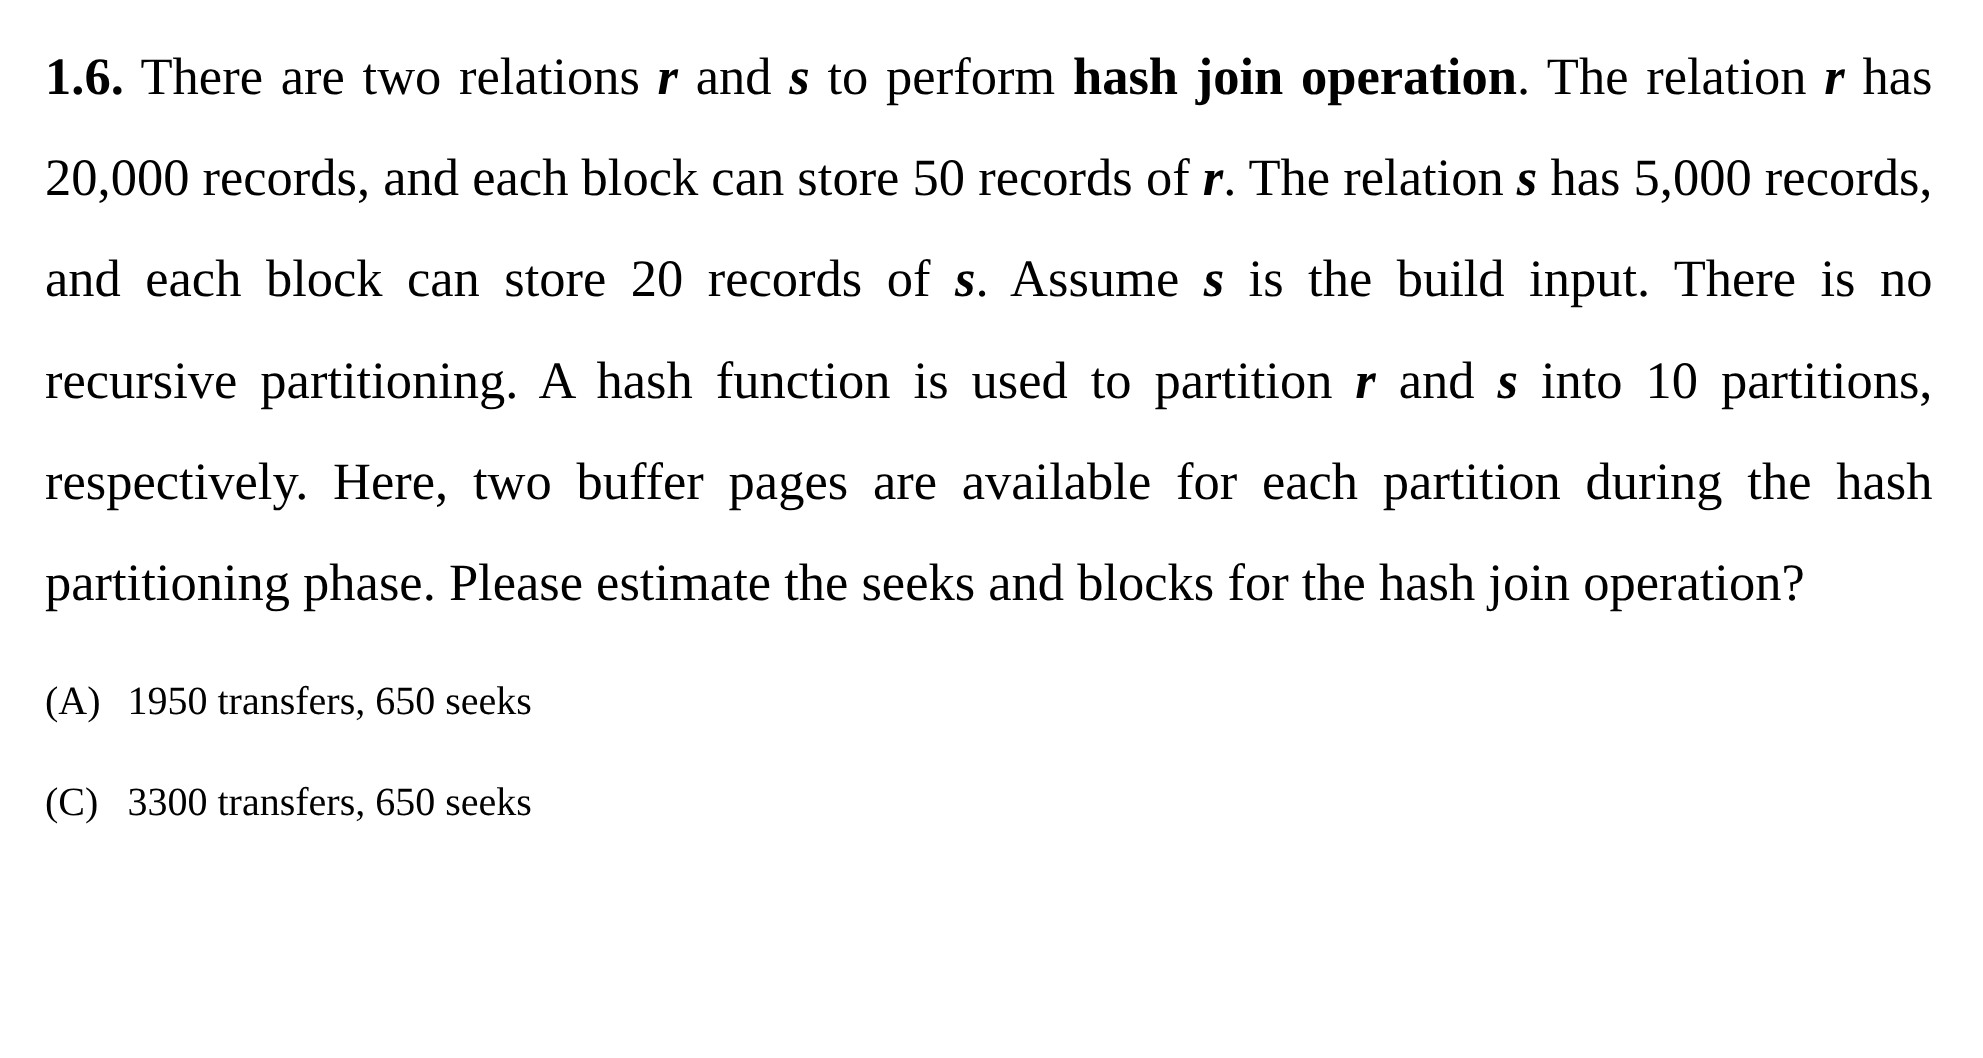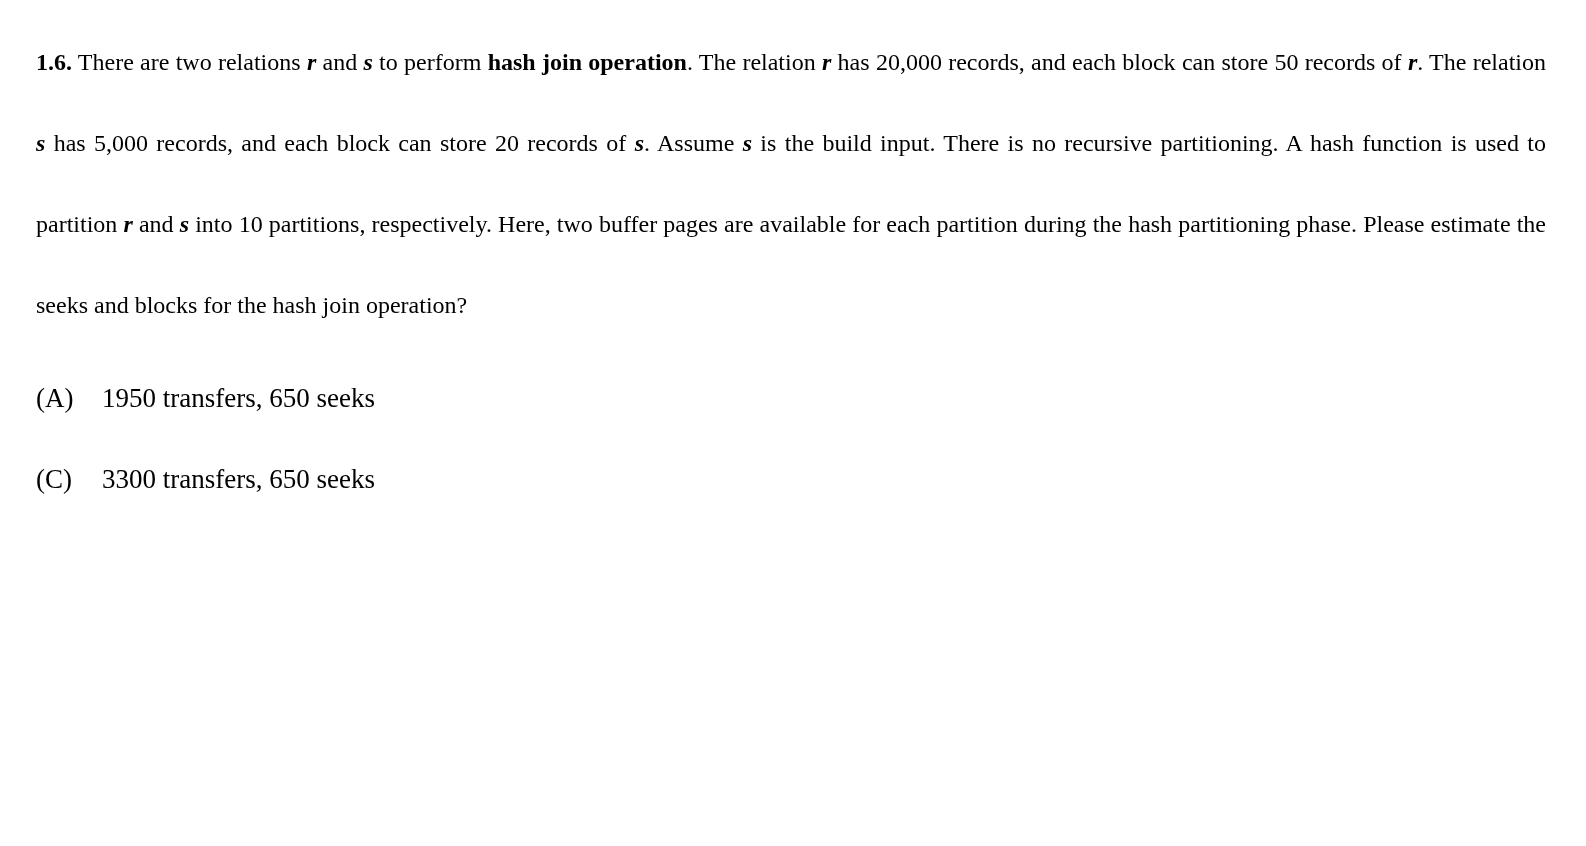--- a/index.html
+++ b/index.html
@@ -14,42 +14,42 @@
     color: #000000;
     overflow: hidden;
   }
   .page {
     padding: 22px 40px 0 36px;
     box-sizing: border-box;
     width: 1586px;
     height: 846px;
   }
   .question-body {
-    font-size: 24px;
+    font-size: 42px;
     line-height: 81px;
     text-align: justify;
     text-justify: inter-word;
     margin: 0;
   }
   .question-body .qnum {
     font-weight: bold;
   }
   .question-body .bold {
     font-weight: bold;
   }
   .question-body .var {
     font-style: italic;
     font-weight: bold;
     font-family: "Liberation Serif", serif;
   }
   .choices {
     margin-top: 12px;
   }
   .choice {
-    font-size: 27px;
+    font-size: 32px;
     line-height: 81px;
     white-space: nowrap;
   }
   .choice .label {
     display: inline-block;
     min-width: 66px;
   }
   .choice .text {
     display: inline;
   }

